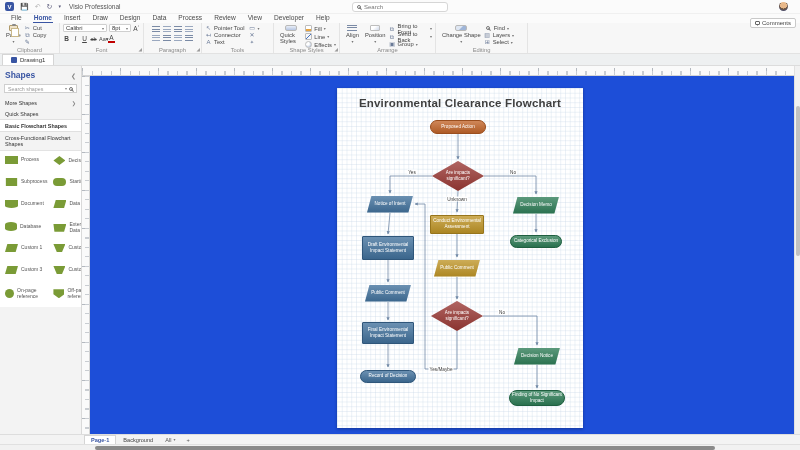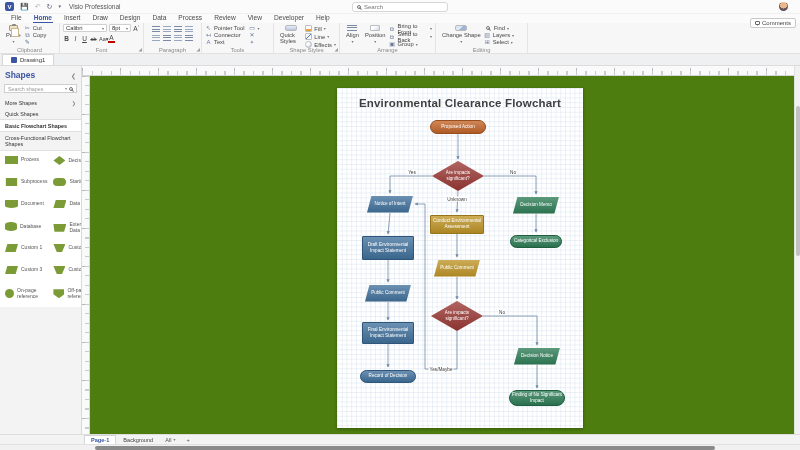--- a/index.html
+++ b/index.html
@@ -78,21 +78,21 @@
   .st-shape { flex:none; }
   .st-label { font-size:5px; color:#555; line-height:1.15; }
 
   
   .hruler { position:absolute; left:82px; top:0; width:712px; height:10px; background:#fafafa; border-bottom:1px solid #d5d5d5;
     background-image:repeating-linear-gradient(to right,#c9cdd2 0 1px,transparent 1px 9.5px),repeating-linear-gradient(to right,#b3b8bf 0 1px,transparent 1px 38px);
     background-size:100% 4px,100% 7px; background-position:bottom left; background-repeat:no-repeat; }
   .vruler { position:absolute; left:82px; top:10px; width:8px; height:358px; background:#fafafa; border-right:1px solid #d5d5d5;
     background-image:repeating-linear-gradient(to bottom,#c9cdd2 0 1px,transparent 1px 9.5px),repeating-linear-gradient(to bottom,#b3b8bf 0 1px,transparent 1px 38px);
     background-size:4px 100%,7px 100%; background-position:right top; background-repeat:no-repeat; }
-  .canvas { position:absolute; left:90px; top:10px; width:704px; height:358px; background:#4d7c0f; overflow:hidden; }
+  .canvas { position:absolute; left:90px; top:10px; width:704px; height:358px; background:#1d4ed8; overflow:hidden; }
   .vscroll { position:absolute; right:0; top:0; width:6px; height:368px; background:#f1f1f1; border-left:1px solid #e0e0e0;}
   .vthumb { position:absolute; left:1px; top:40px; width:4px; height:150px; background:#c1c1c1; border-radius:2px; }
 
   
   .page { position:absolute; left:247px; top:12px; width:246px; height:340px; background:#fff; box-shadow:0 1px 3px rgba(0,0,0,.3);
     background-image:linear-gradient(to right,rgba(200,215,232,.35) 1px,transparent 1px),linear-gradient(to bottom,rgba(200,215,232,.35) 1px,transparent 1px);
     background-size:4.75px 4.75px; }
   .page-title { position:absolute; left:0; top:9px; width:100%; text-align:center; font-size:11.5px; font-weight:bold; color:#3f3f3f; letter-spacing:0.2px; }
   #edges-svg { position:absolute; left:0; top:0; width:246px; height:340px; }
   .node { position:absolute; display:flex; align-items:center; justify-content:center; text-align:center; color:#fff; font-size:4.6px; line-height:1.25; background-image:linear-gradient(to bottom,rgba(255,255,255,.22),rgba(0,0,0,.10)); }

